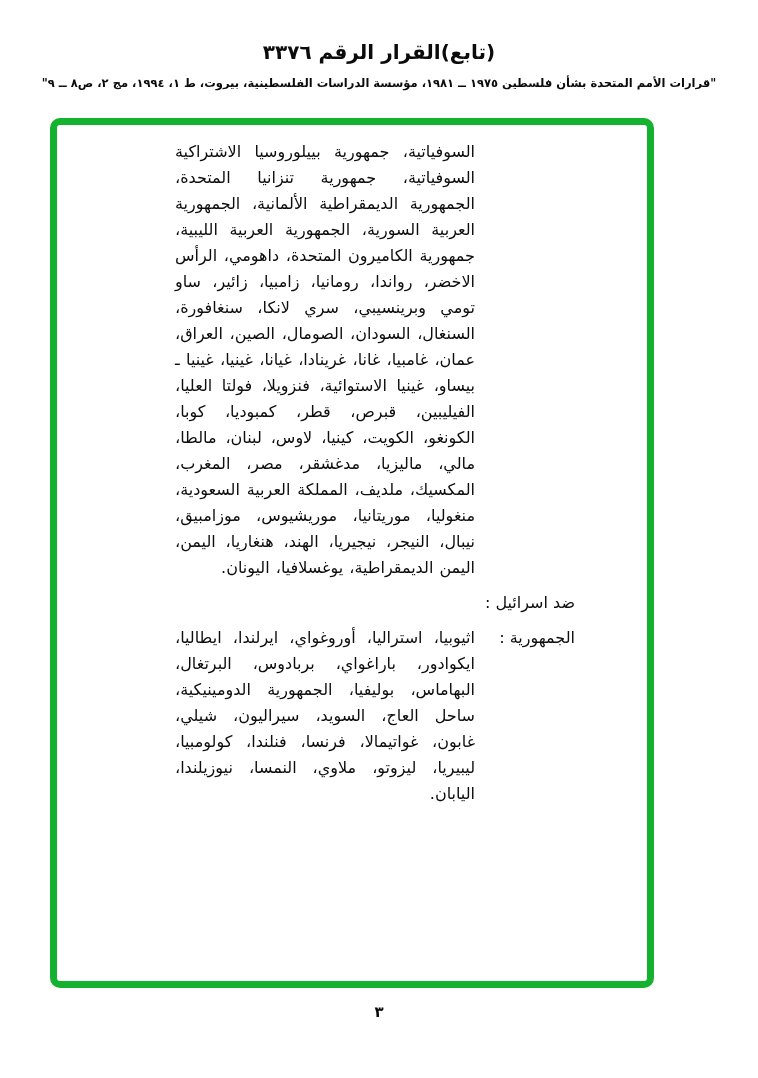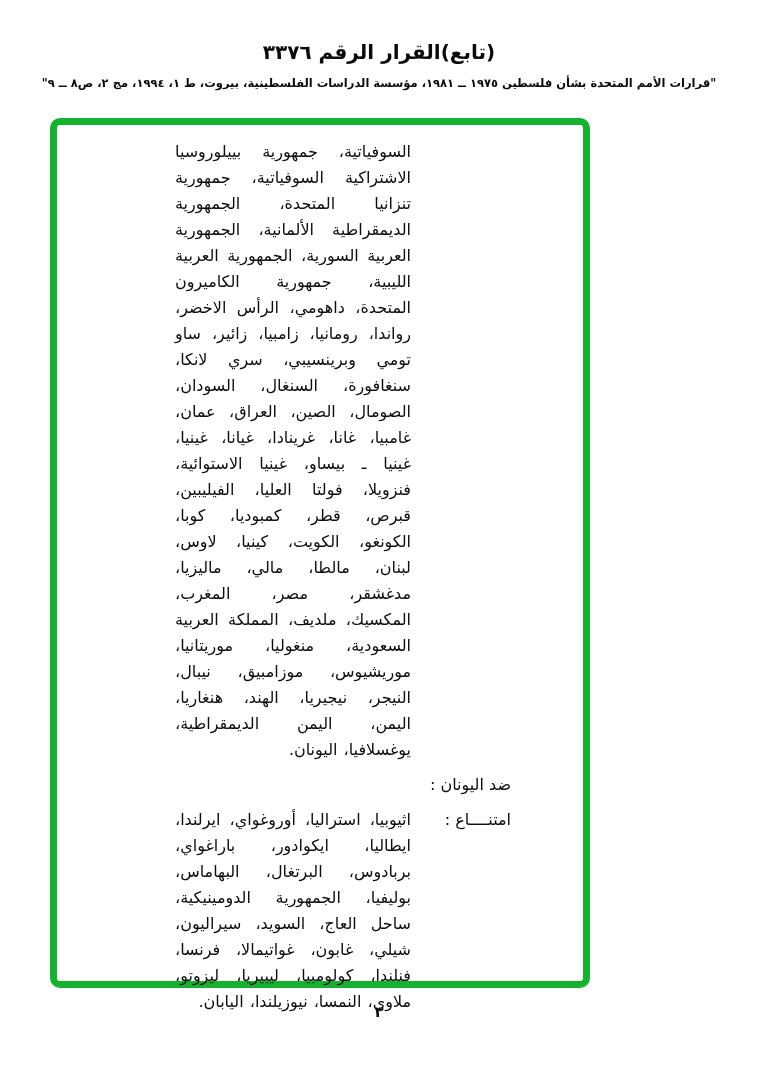--- a/index.html
+++ b/index.html
@@ -35,21 +35,21 @@
     margin-top: 12px;
     font-size: 11.5px;
     font-weight: bold;
     color: #0b0b0b;
     white-space: nowrap;
   }
   .green-frame {
     position: absolute;
     left: 50px;
     top: 118px;
-    width: 540px;
+    width: 604px;
     height: 870px;
     border: 7px solid #14b22e;
     border-radius: 10px;
     background: #ffffff;
   }
   .doc-body {
     position: absolute;
     top: 14px;
     right: 72px;
     left: 118px;
@@ -101,25 +101,25 @@
 
   <div class="green-frame">
     <div class="doc-body">
 
       <div class="para">
         <div class="para-label"></div>
         <div class="para-text">السوفياتية، جمهورية بييلوروسيا الاشتراكية السوفياتية، جمهورية تنزانيا المتحدة، الجمهورية الديمقراطية الألمانية، الجمهورية العربية السورية، الجمهورية العربية الليبية، جمهورية الكاميرون المتحدة، داهومي، الرأس الاخضر، رواندا، رومانيا، زامبيا، زائير، ساو تومي وبرينسيبي، سري لانكا، سنغافورة، السنغال، السودان، الصومال، الصين، العراق، عمان، غامبيا، غانا، غرينادا، غيانا، غينيا، غينيا ـ بيساو، غينيا الاستوائية، فنزويلا، فولتا العليا، الفيليبين، قبرص، قطر، كمبوديا، كوبا، الكونغو، الكويت، كينيا، لاوس، لبنان، مالطا، مالي، ماليزيا، مدغشقر، مصر، المغرب، المكسيك، ملديف، المملكة العربية السعودية، منغوليا، موريتانيا، موريشيوس، موزامبيق، نيبال، النيجر، نيجيريا، الهند، هنغاريا، اليمن، اليمن الديمقراطية، يوغسلافيا، اليونان.</div>
       </div>
 
       <div class="para">
-        <div class="para-label">ضد اليونان :</div>
+        <div class="para-label">ضد اسرائيل :</div>
       </div>
 
       <div class="para">
-        <div class="para-label">امتنــــاع :</div>
+        <div class="para-label">الجمهورية :</div>
         <div class="para-text">اثيوبيا، استراليا، أوروغواي، ايرلندا، ايطاليا، ايكوادور، باراغواي، بربادوس، البرتغال، البهاماس، بوليفيا، الجمهورية الدومينيكية، ساحل العاج، السويد، سيراليون، شيلي، غابون، غواتيمالا، فرنسا، فنلندا، كولومبيا، ليبيريا، ليزوتو، ملاوي، النمسا، نيوزيلندا، اليابان.</div>
       </div>
 
     </div>
   </div>
 
   <div class="page-number">٣</div>
 
 </div>
 

